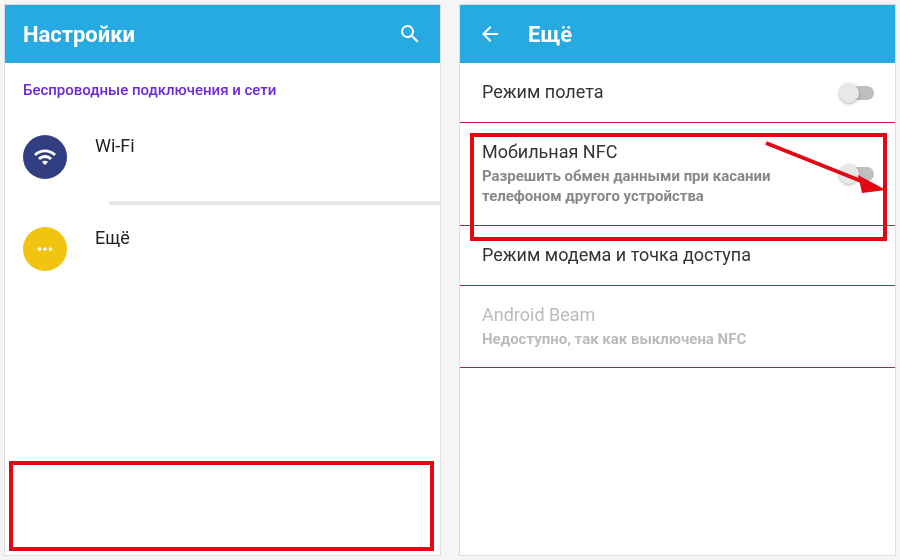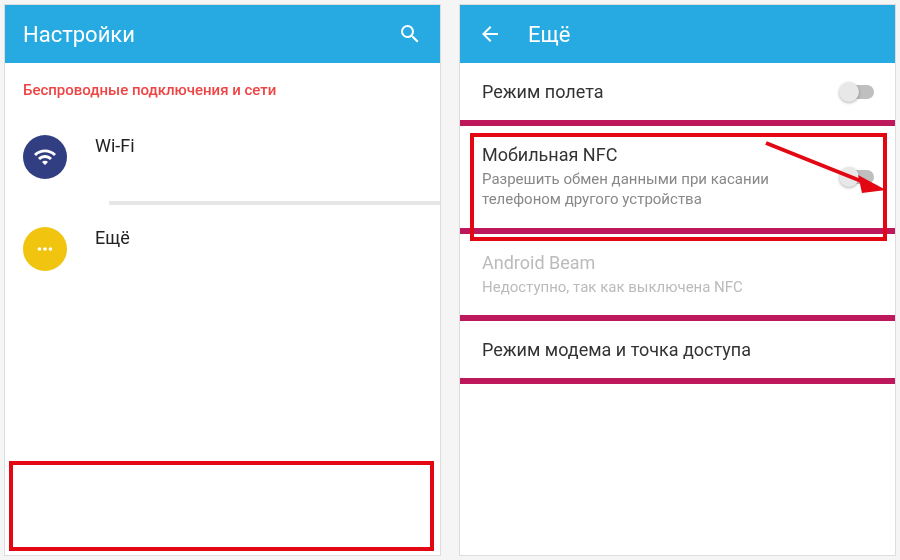--- a/index.html
+++ b/index.html
@@ -1,34 +1,34 @@
 <!DOCTYPE html>
 <html><head>
   <meta charset="utf-8">
   <style>
     * { margin: 0; padding: 0; box-sizing: border-box; font-family: Roboto, Arial, sans-serif; }
     body { background: #f5f5f5; width: 900px; height: 560px; display: flex; gap: 18px; padding: 4px; }
     .screen { background: #fff; border: 1px solid #ddd; display: flex; flex-direction: column; height: 100%; position: relative; }
     .screen.left { width: 438px; }
     .screen.right { width: 438px; }
     .appbar { background: #27aae1; color: #fff; height: 58px; display: flex; align-items: center; padding: 0 18px; }
-    .appbar-title { font-size: 22px; font-weight: 400; flex: 1; }
+    .appbar-title { font-size: 22px; font-weight: 700; flex: 1; }
     .appbar .search-icon, .appbar .back-icon { width: 24px; height: 24px; display: flex; align-items: center; justify-content: center; }
     .appbar .search-icon svg, .appbar .back-icon svg { fill: #fff; }
     .appbar.right .back-icon { margin-right: 26px; }
-    .section-header { color: #ef4444; font-size: 15px; font-weight: 500; padding: 18px 18px 14px; }
+    .section-header { color: #6d28d9; font-size: 15px; font-weight: 500; padding: 18px 18px 14px; }
     .list { flex: 1; overflow: hidden; }
     .item { display: flex; padding: 18px 18px; position: relative; min-height: 60px; }
     .left .item { padding: 22px 18px; }
     .item.sep { border-bottom: 1px solid #e6e6e6; margin-left: 104px; }
     .left .item .icon { width: 44px; height: 44px; border-radius: 22px; display: flex; align-items: center; justify-content: center; margin-right: 28px; flex-shrink: 0; }
     .left .item .label { font-size: 18px; color: #222; }
-    .right .item { flex-direction: column; align-items: flex-start; padding: 18px 22px; border-bottom: 6px solid #be185d; }
+    .right .item { flex-direction: column; align-items: flex-start; padding: 18px 22px; border-bottom: 1px solid #be185d; }
     .right .item .label { font-size: 18px; color: #333; }
-    .right .item .sublabel { font-size: 15px; color: #888; margin-top: 4px; line-height: 1.35; }
+    .right .item .sublabel { font-size: 15px; color: #888; margin-top: 4px; line-height: 1.35; font-weight: bold; }
     .right .item.disabled .label, .right .item.disabled .sublabel { color: #bbb; }
     .toggle { position: absolute; right: 16px; top: 50%; transform: translateY(-50%); width: 40px; height: 22px; }
     .toggle-track { width: 30px; height: 14px; background: #bfbfbf; border-radius: 7px; position: absolute; top: 4px; left: 5px; }
     .toggle-thumb { width: 20px; height: 20px; background: #e8e8e8; border-radius: 50%; box-shadow: 0 1px 3px rgba(0,0,0,.3); position: absolute; top: 1px; left: 0; }
     .hl-red { border: 4px solid #e30613; position: absolute; pointer-events: none; }
     .arrow { position: absolute; pointer-events: none; }
     
     .ic-wifi { background: #323e82; }
     .ic-bt { background: #27aae1; }
     .ic-data { background: #1bb39a; }
@@ -93,26 +93,26 @@
         </span>
     </div>
     <div class="item" style="padding-right:70px">
       <span class="label">Мобильная NFC</span>
       <span class="sublabel">Разрешить обмен данными при касании телефоном другого устройства</span>
       <span class="toggle">
           <span class="toggle-track"></span>
           <span class="toggle-thumb"></span>
         </span>
     </div>
+    <div class="item">
+      <span class="label">Режим модема и точка доступа</span>
+    </div>
     <div class="item disabled">
       <span class="label">Android Beam</span>
       <span class="sublabel">Недоступно, так как выключена NFC</span>
-    </div>
-    <div class="item">
-      <span class="label">Режим модема и точка доступа</span>
     </div>
   </div>
   <div class="hl-red" style="left:10px;right:8px;top:128px;height:108px"></div>
   <svg class="arrow" style="left:300px;top:130px;width:126px;height:60px" viewBox="0 0 126 60">
     <line x1="6" y1="8" x2="106" y2="48" stroke="#e30613" stroke-width="4"></line>
     <polygon points="126,55 98,40 102,58" fill="#e30613"></polygon>
   </svg>
 </div>
 
 </body></html>

